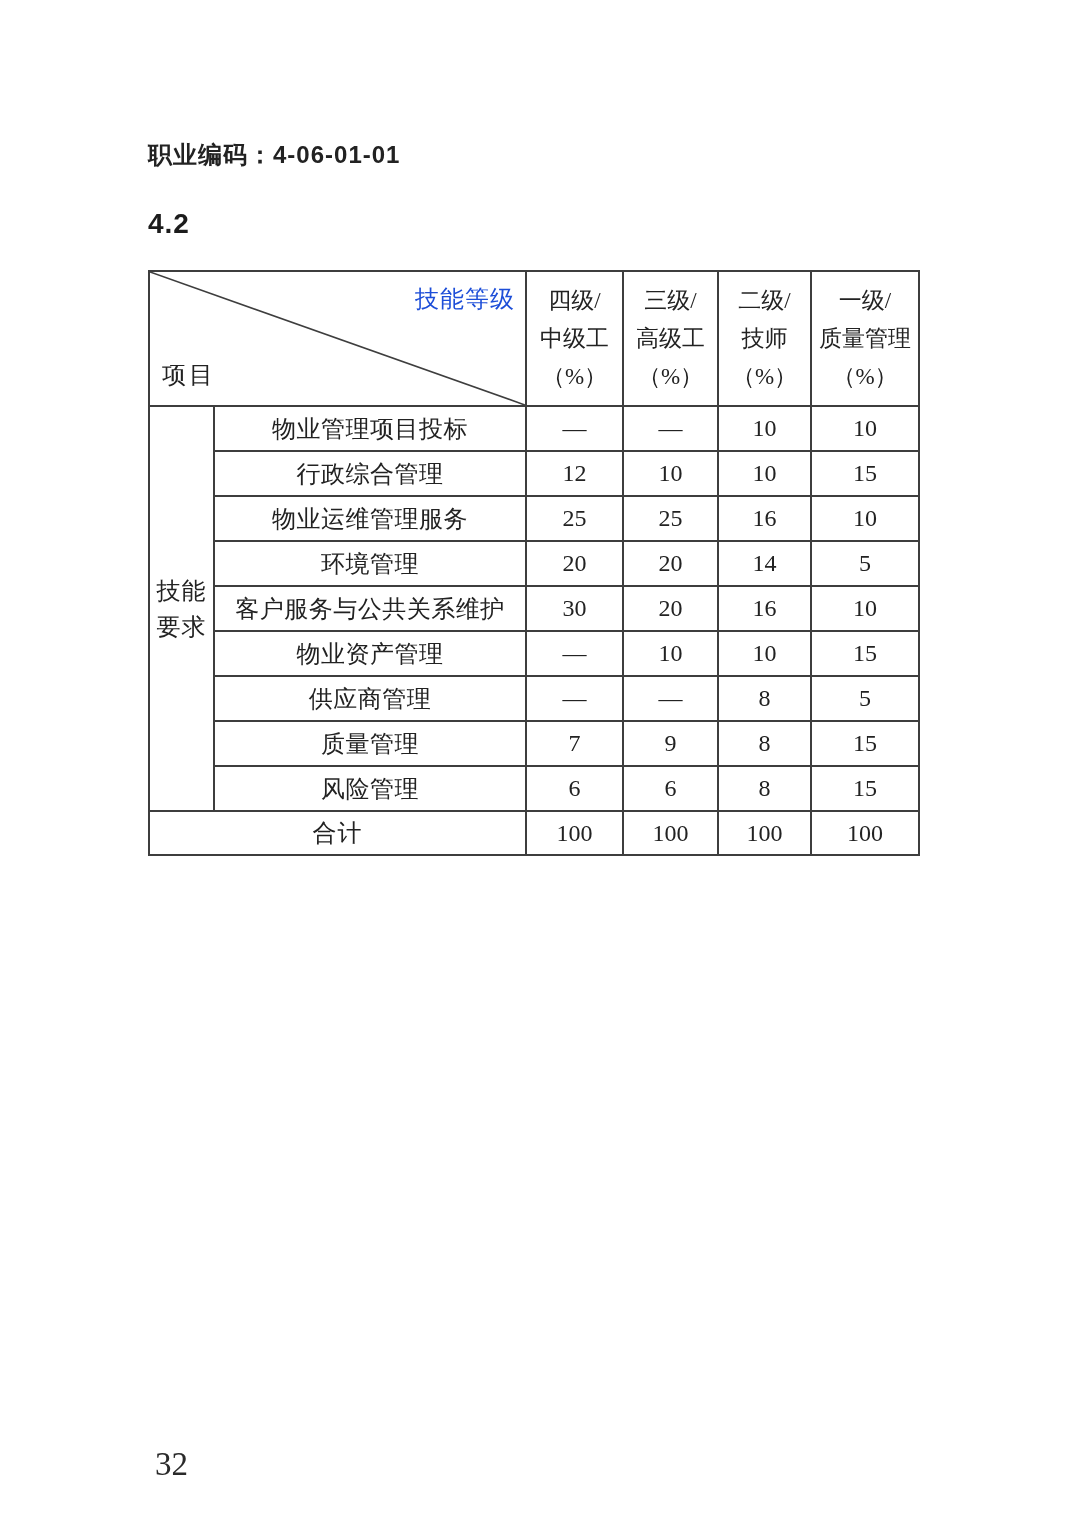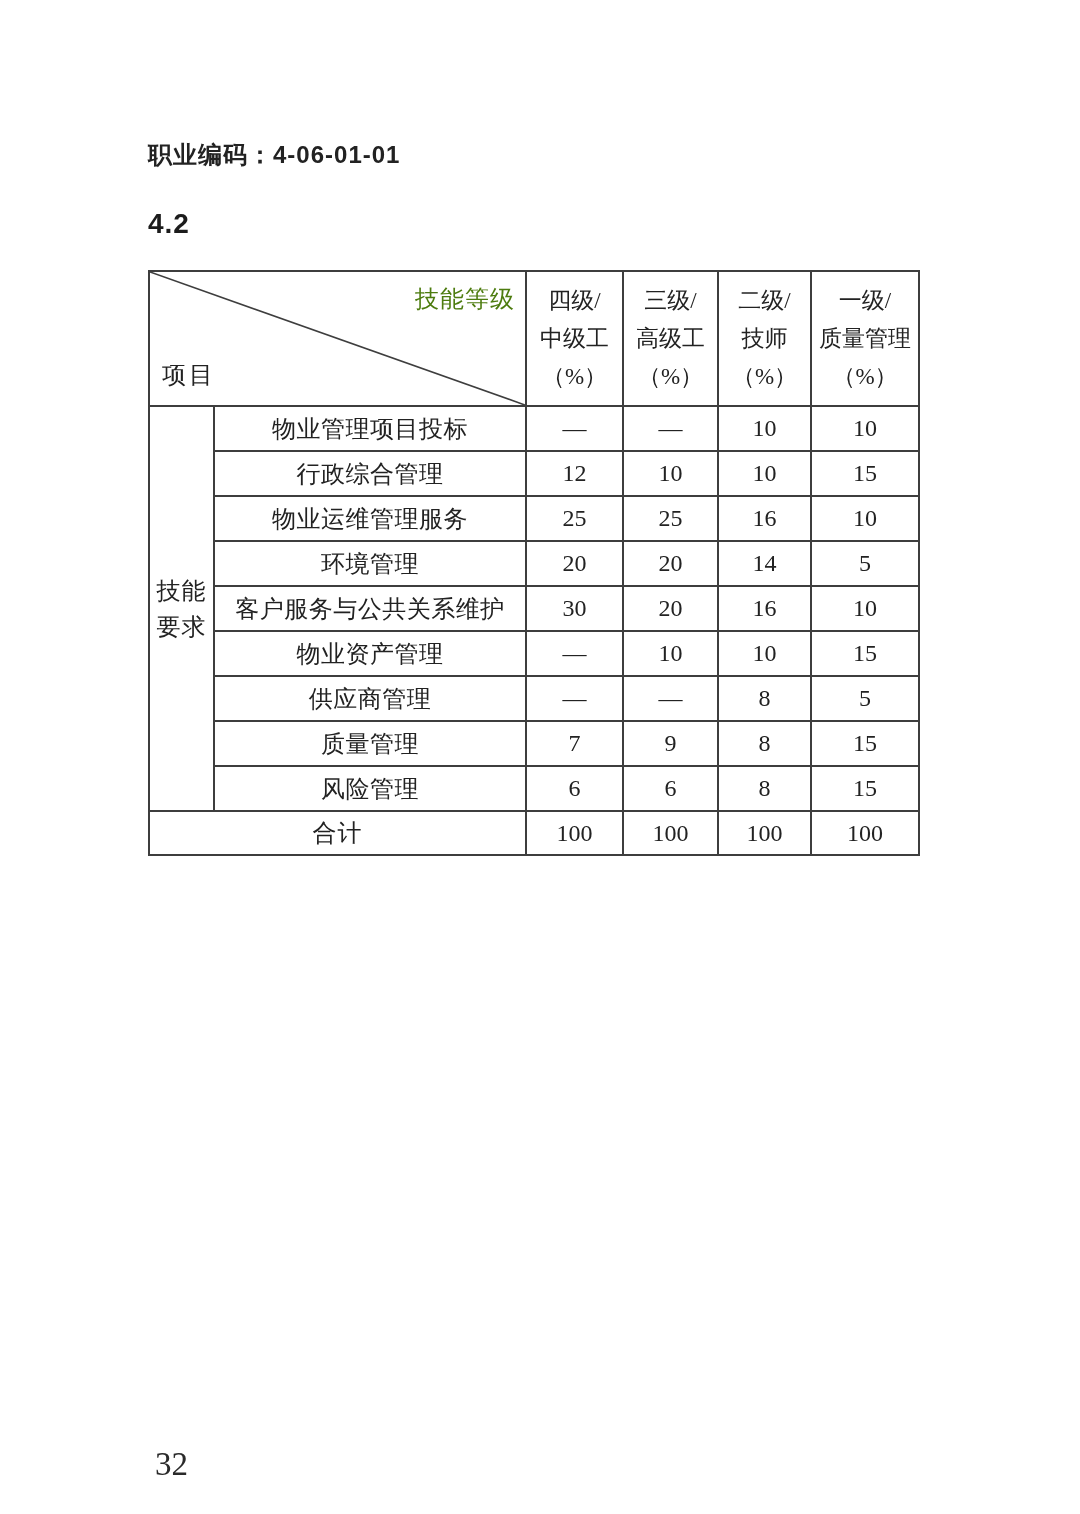--- a/index.html
+++ b/index.html
@@ -39,21 +39,21 @@
     background:#ffffff;
     padding:0;
   }
   
   th.diag-cell {
     position:relative; height:135px;
   }
   th.diag-cell svg { position:absolute; left:0; top:0; width:100%; height:100%; display:block; }
   .diag-top {
     position:absolute; top:11px; right:10px;
-    font-size:24px; letter-spacing:1px; color:#4d7c0f;
+    font-size:24px; letter-spacing:1px; color:#1d4ed8;
   }
   .diag-bottom {
     position:absolute; bottom:14px; left:12px;
     font-size:24px; letter-spacing:3px; color:#222;
   }
   th.level-col { font-size:23px; line-height:38px; color:#222;margin-top:24px; }
   th.level-col span { display:block; }
 
   td.group-cell { font-size:24px; line-height:36px; color:#222; }
   td.group-cell span { display:block; letter-spacing:1px; }

